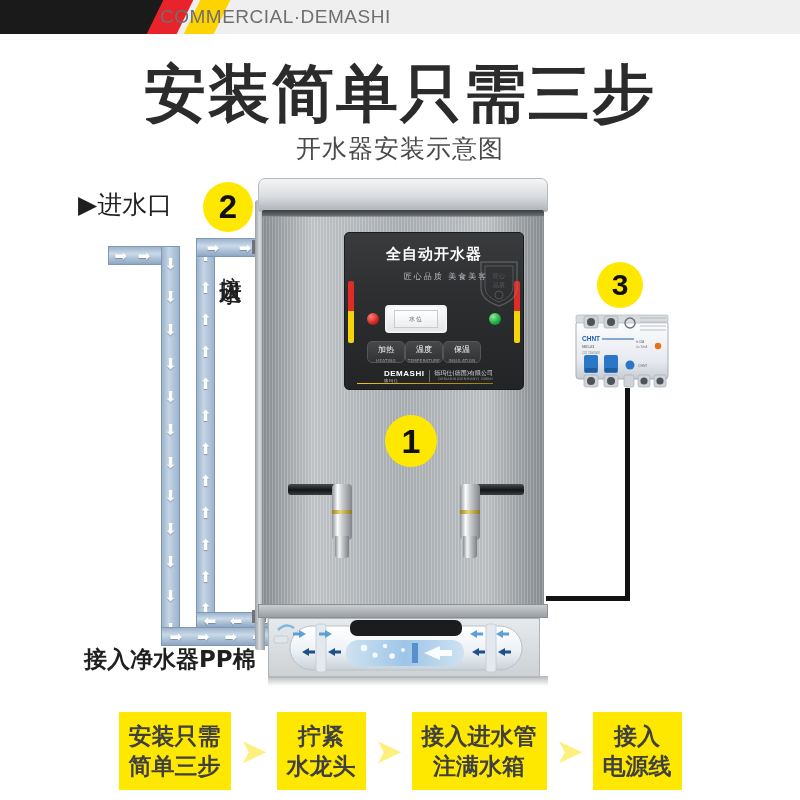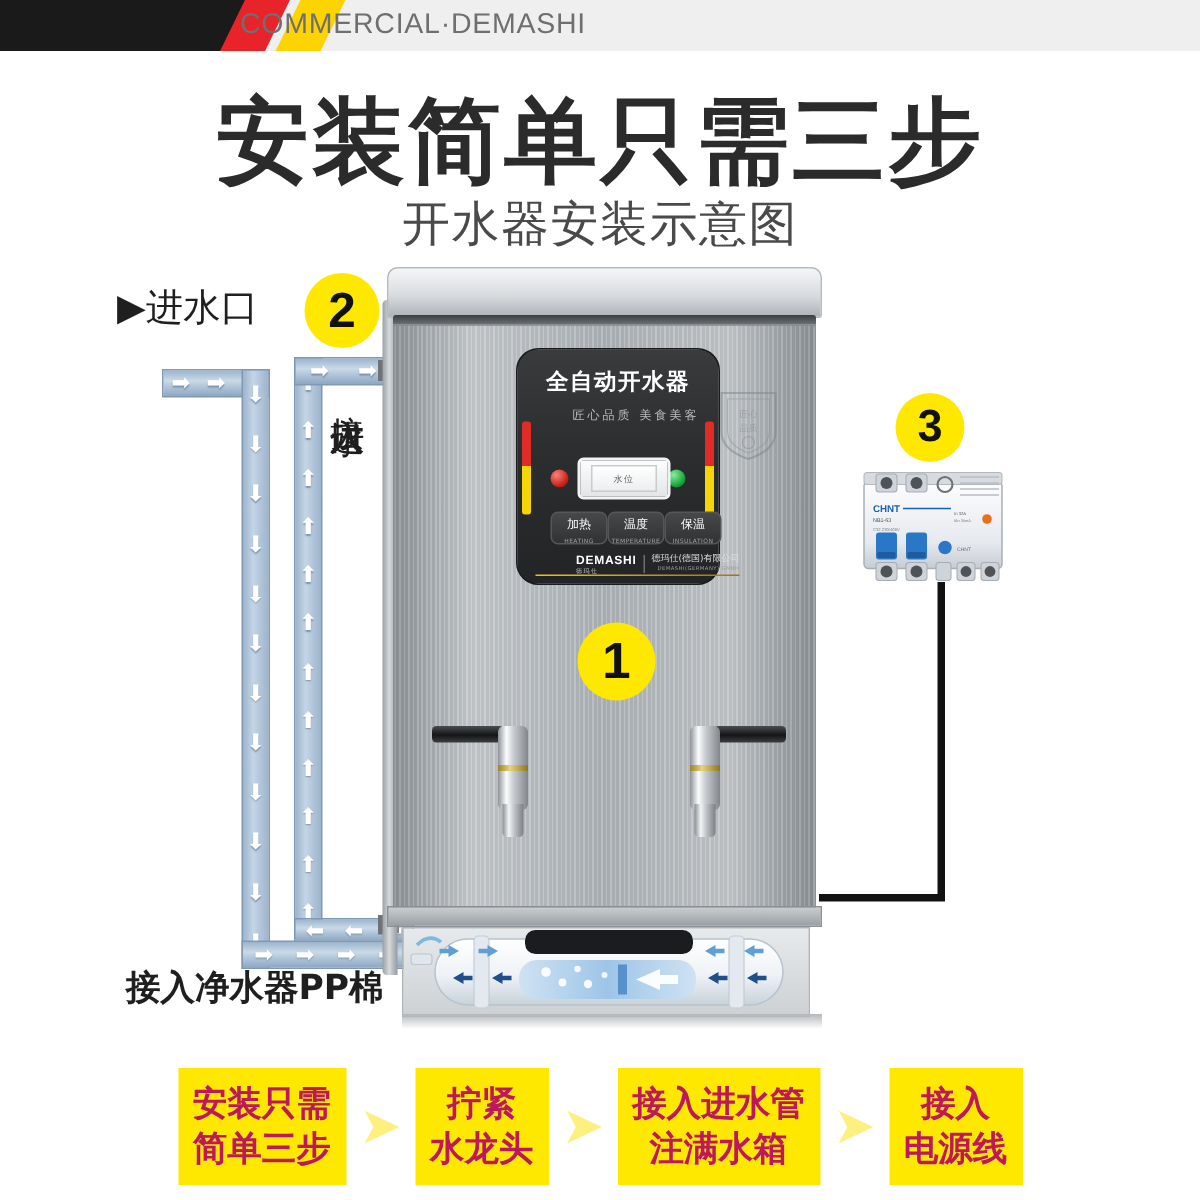--- a/index.html
+++ b/index.html
@@ -71,21 +71,21 @@
     color: #2b2b2b;
     letter-spacing: 2px;
     font-family: "DejaVu Sans", "Liberation Sans", sans-serif;
     white-space: nowrap;
   }
   .sub-title {
     position: absolute;
     left: 0; top: 132px;
     width: 800px;
     text-align: center;
-    font-size: 32px;
+    font-size: 25px;
     line-height: 34px;
     color: #4a4a4a;
     letter-spacing: 1px;
     font-family: "DejaVu Sans", "Liberation Sans", sans-serif;
     white-space: nowrap;
   }
 
   
   .inlet-label {
     position: absolute;
@@ -221,23 +221,23 @@
     position: absolute;
     left: 268px; top: 676px;
     width: 280px; height: 10px;
     background: linear-gradient(to bottom, #b4b8bb, rgba(255,255,255,0));
   }
 
   
   .panel {
     position: absolute;
     left: 344px; top: 232px;
-    width: 136px; height: 158px;
+    width: 180px; height: 158px;
     background: linear-gradient(to bottom, #3a3b3d 0%, #2c2d2f 45%, #232426 100%);
-    border-radius: 15px;
+    border-radius: 5px;
     border: 1px solid #1a1b1d;
     box-sizing: border-box;
   }
   .panel-title {
     position: absolute;
     left: 0; top: 12px;
     width: 100%;
     text-align: center;
     color: #ffffff;
     font-size: 15px;
@@ -436,21 +436,21 @@
   
   .steps {
     position: absolute;
     left: 0; top: 710px;
     width: 800px; height: 82px;
     display: flex;
     align-items: center;
   }
   .step-box {
     background: #ffe800;
-    color: #be185d;
+    color: #404040;
     font-weight: bold;
     font-size: 23px;
     line-height: 30px;
     text-align: center;
     padding: 9px 10px;
     font-family: "DejaVu Sans", "Liberation Sans", sans-serif;
     white-space: nowrap;
   }
   .step-box .l2 { display: block; }
   .step-arrow {

